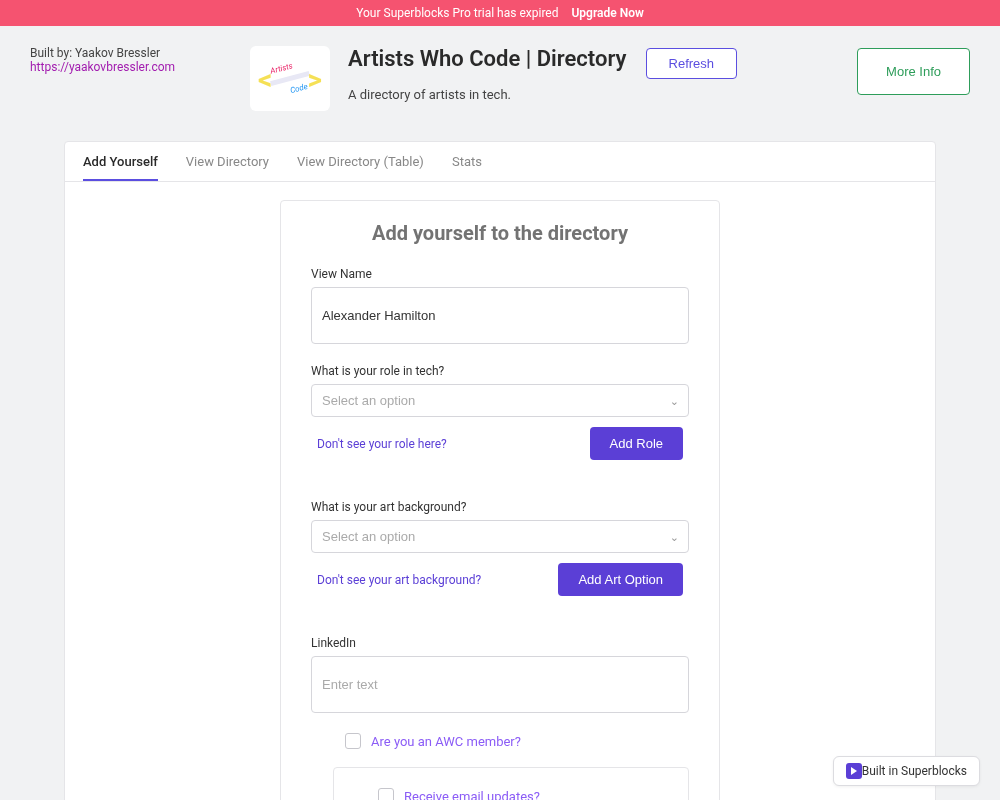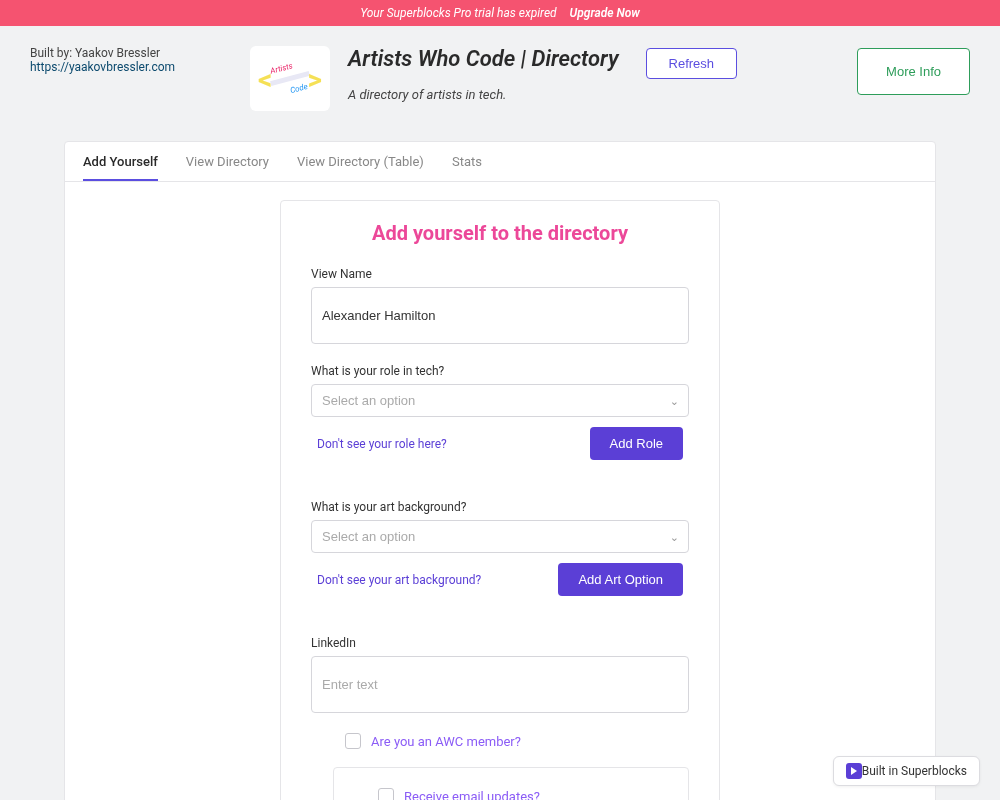--- a/index.html
+++ b/index.html
@@ -11,39 +11,38 @@
       height: 800px;
       overflow: hidden;
       position: relative;
     }
     .banner {
       background: #f55370;
       color: #fff;
       text-align: center;
       padding: 6px 0;
       font-size: 12px;
-      font-style: italic;
     }
     .banner .upgrade {
       font-weight: 600;
       margin-left: 10px;
       cursor: pointer;
     }
     .header-area {
       padding: 20px 30px 10px 30px;
       display: flex;
       align-items: flex-start;
     }
     .built-by {
       font-size: 12px;
       color: #444;
       width: 220px;
     }
     .built-by a {
-      color: #0c4a6e;
+      color: #a21caf;
       text-decoration: none;
       font-size: 12px;
     }
     .logo-box {
       width: 80px;
       height: 65px;
       background: #fff;
       border-radius: 6px;
       display: flex;
       align-items: center;
@@ -97,21 +96,20 @@
       position: absolute;
       width: 40px;
       height: 5px;
       background: #e8e8f5;
       top: 20px;
       left: 10px;
       transform: rotate(-15deg);
     }
     .title-block {
       flex: 1;
-      font-style: italic;
     }
     .title-block h1 {
       font-size: 22px;
       font-weight: 600;
       color: #2a2a2a;
       margin-bottom: 16px;
     }
     .title-block p {
       font-size: 13px;
       color: #444;
@@ -167,21 +165,21 @@
     .form-panel {
       width: 440px;
       margin: 18px auto 0 auto;
       border: 1px solid #e5e5e8;
       border-radius: 4px;
       padding: 20px 30px 30px 30px;
       background: #fff;
     }
     .form-title {
       text-align: center;
-      color: #ec4899;
+      color: #737373;
       font-size: 20px;
       font-weight: 700;
       margin-bottom: 22px;
     }
     .form-group {
       margin-bottom: 20px;
     }
     .form-group.extra-margin {
       margin-bottom: 40px;
     }

